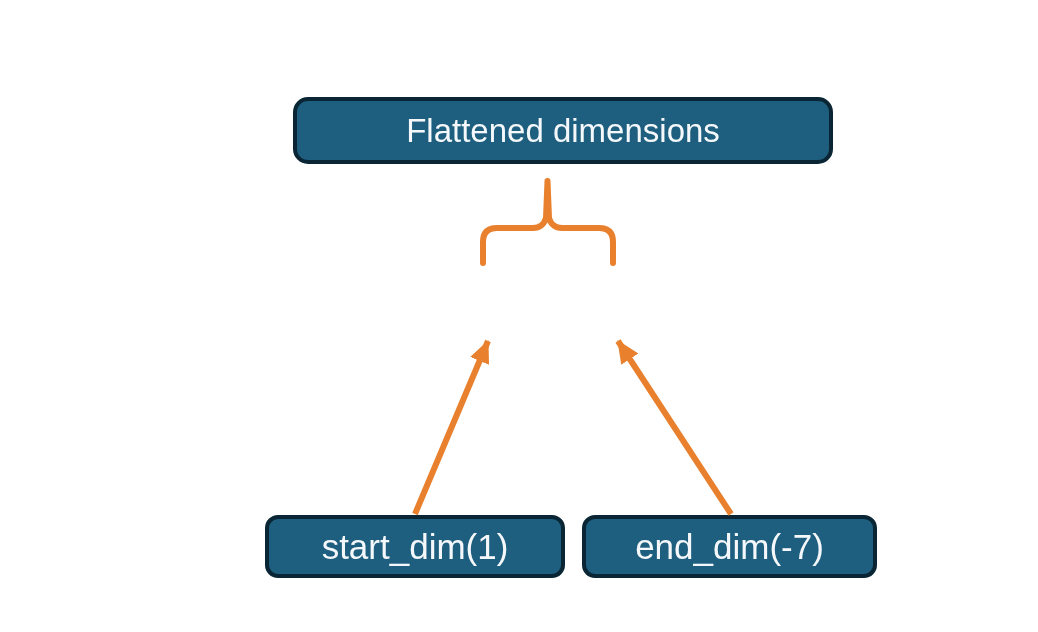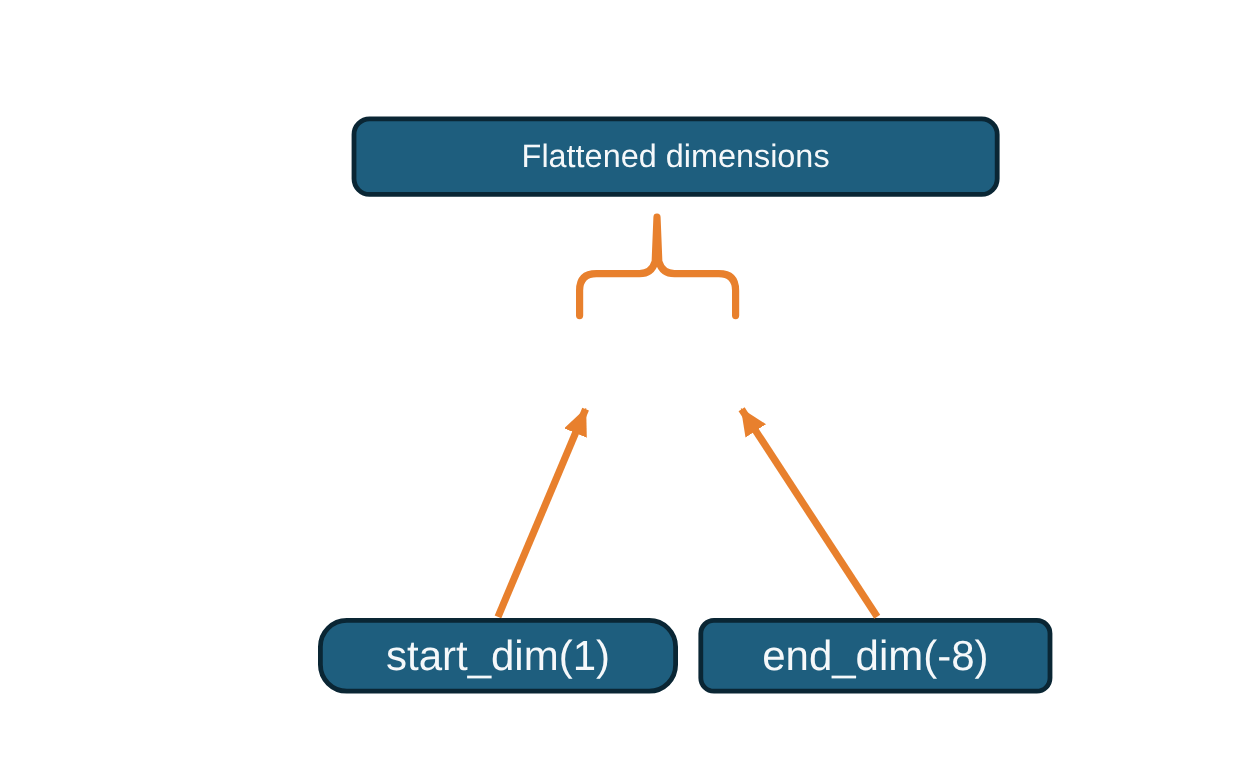--- a/index.html
+++ b/index.html
@@ -24,32 +24,32 @@
     box-sizing: border-box;
     background: var(--node_fill, #1e5e7e);
     border: 4px solid var(--node_border, #0a2634);
     color: var(--node_text, #f5f8fa);
     z-index: 1;
     white-space: nowrap;
   }
   [data-name="node-flattened-dimensions"] {
     left: 293px; top: 97px; width: 540px; height: 67px;
     border-radius: 15px;
-    font-size: 27px;
+    font-size: 33px;
   }
   [data-name="node-tensor-shape"] {
     left: 175px; top: 213px; width: 702px; height: 165px;
     border-radius: 26px;
     border-width: 5px;
     font-size: 46px;
     padding-top: 8px;
   }
   [data-name="node-start-dim"] {
     left: 265px; top: 515px; width: 300px; height: 63px;
-    border-radius: 24px;
+    border-radius: 13px;
     font-size: 35px;
   }
   [data-name="node-end-dim"] {
     left: 582px; top: 515px; width: 295px; height: 63px;
     border-radius: 13px;
     font-size: 35px;
   }
   .connectors {
     position: absolute;
     left: 0; top: 0;
@@ -81,16 +81,16 @@
   <div class="node" data-name="node-flattened-dimensions">
     <span data-name="flattened-dimensions-label">Flattened dimensions</span>
   </div>
 
 
   <div class="node" data-name="node-start-dim">
     <span data-name="start-dim-label">start_dim(1)</span>
   </div>
 
   <div class="node" data-name="node-end-dim">
-    <span data-name="end-dim-label">end_dim(-8)</span>
+    <span data-name="end-dim-label">end_dim(-7)</span>
   </div>
 
 </div>
 
 </body></html>

